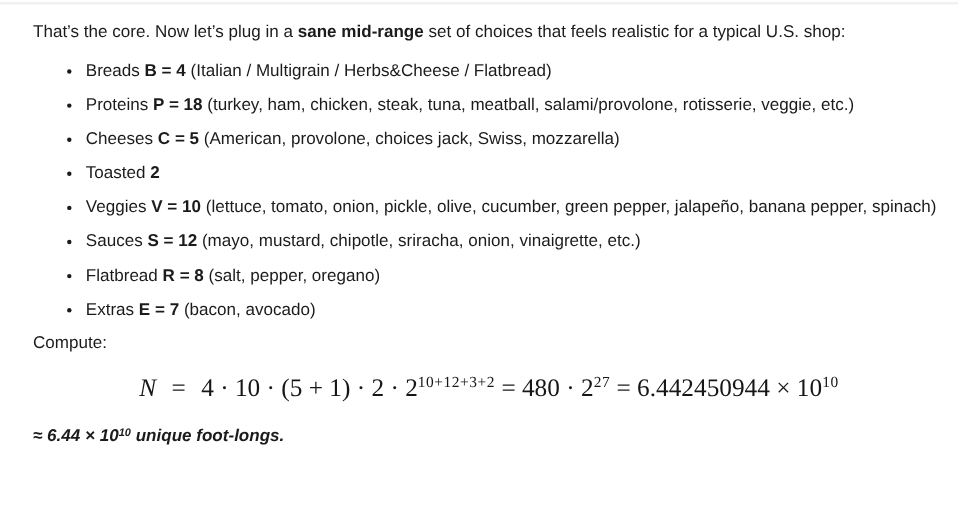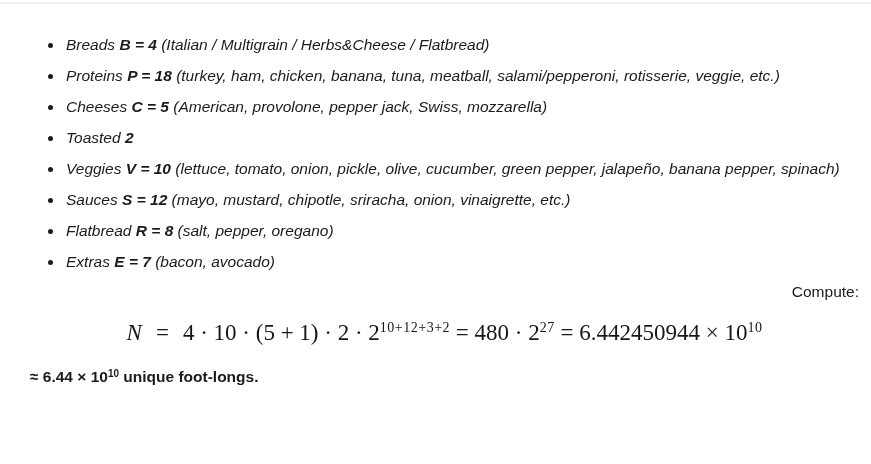--- a/index.html
+++ b/index.html
@@ -35,29 +35,27 @@
   }
   .intro b, li b, .result b {
     font-weight: bold;
   }
   ul.points {
     margin: 14px 0 0 0;
     padding: 0 0 0 34px;
     list-style: disc;
   }
   ul.points li {
-    margin: 0 0 9px 0;
+    margin: 0 0 9px 12px;
     line-height: 22px;
     padding-left: 2px;
-    font-style: italic;
   }
   .compute {
     margin: 0 0 0 0;
     line-height: 20px;
-    text-align: right;
   }
   .formula {
     margin: 16px 0 10px 0;
     text-align: center;
     font-family: "Liberation Serif", serif;
     font-size: 23px;
     color: #161616;
     line-height: 30px;
   }
   .formula .var {
@@ -72,44 +70,46 @@
     line-height: 0;
     vertical-align: baseline;
     position: relative;
     top: -0.55em;
     letter-spacing: 0.5px;
   }
   .result {
     margin: 18px 0 0 0;
     font-weight: bold;
     line-height: 22px;
+    font-style: italic;
   }
   .result sup {
     font-size: 10px;
     line-height: 0;
     vertical-align: baseline;
     position: relative;
     top: -0.55em;
   }
 </style>
 </head>
 <body>
 
 <div class="top-divider"></div>
 
 <div class="content">
 
+  <p class="intro"><span>That’s the core. Now let’s plug in a </span><b>sane mid-range</b><span> set of choices that feels realistic for a typical U.S. shop:</span></p>
 
   <ul class="points">
 
       <li><span>Breads </span><b>B = 4</b><span> (Italian / Multigrain / Herbs&amp;Cheese / Flatbread)</span></li>
 
-      <li><span>Proteins </span><b>P = 18</b><span> (turkey, ham, chicken, banana, tuna, meatball, salami/pepperoni, rotisserie, veggie, etc.)</span></li>
+      <li><span>Proteins </span><b>P = 18</b><span> (turkey, ham, chicken, steak, tuna, meatball, salami/provolone, rotisserie, veggie, etc.)</span></li>
 
-      <li><span>Cheeses </span><b>C = 5</b><span> (American, provolone, pepper jack, Swiss, mozzarella)</span></li>
+      <li><span>Cheeses </span><b>C = 5</b><span> (American, provolone, choices jack, Swiss, mozzarella)</span></li>
 
       <li><span>Toasted </span><b>2</b></li>
 
       <li><span>Veggies </span><b>V = 10</b><span> (lettuce, tomato, onion, pickle, olive, cucumber, green pepper, jalapeño, banana pepper, spinach)</span></li>
 
       <li><span>Sauces </span><b>S = 12</b><span> (mayo, mustard, chipotle, sriracha, onion, vinaigrette, etc.)</span></li>
 
       <li><span>Flatbread </span><b>R = 8</b><span> (salt, pepper, oregano)</span></li>
 
       <li><span>Extras </span><b>E = 7</b><span> (bacon, avocado)</span></li>

